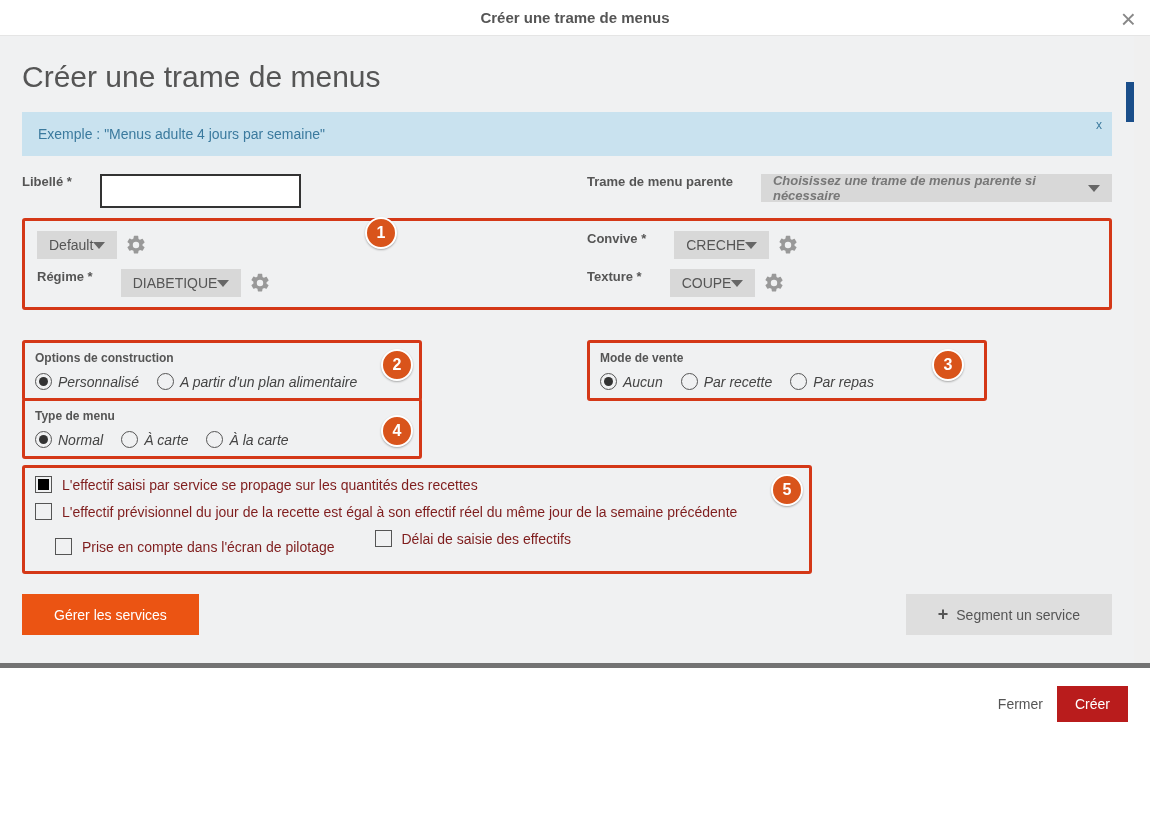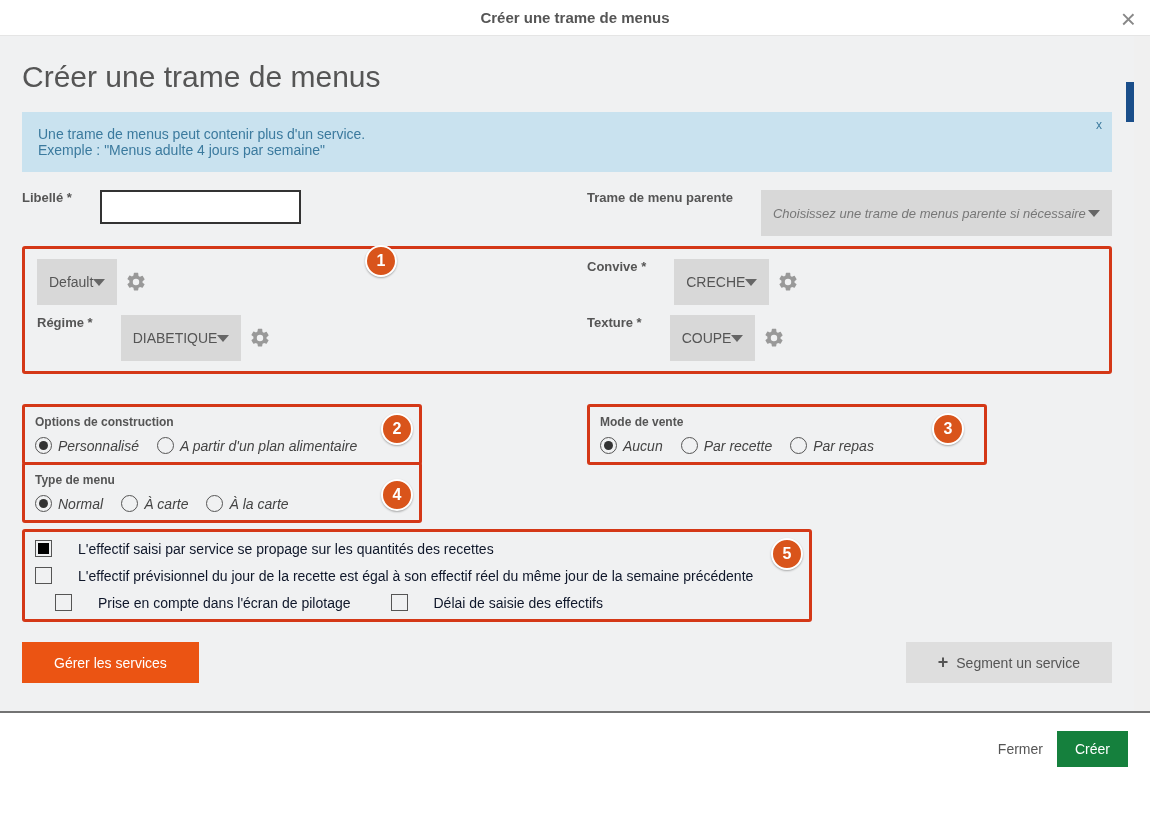--- a/index.html
+++ b/index.html
@@ -12,66 +12,65 @@
 .scrollbar-edge { position: absolute; right: 16px; top: 46px; width: 8px; height: 40px; background: #1a4e8a; }
 .content { padding: 24px 22px 18px 22px; margin-right: 16px; background: #f0f1f2; }
 .page-title { font-size: 30px; font-weight: 300; color: #555; margin-bottom: 18px; }
 .info-box { background: #c9e2ef; color: #3b7a9e; padding: 14px 16px; font-size: 14px; position: relative; margin-bottom: 18px; }
 .info-dismiss { position: absolute; top: 6px; right: 10px; color: #3b7a9e; cursor: pointer; font-size: 12px; }
 .form-grid { display: grid; grid-template-columns: 1fr 1fr; column-gap: 40px; row-gap: 8px; }
 .form-group { display: flex; flex-direction: row; gap: 28px; }
 .form-label { font-size: 13px; font-weight: bold; color: #555; margin-bottom: 6px; }
 .text-input { height: 34px; border: 2px solid #333; padding: 0 8px; background: #fff; font-size: 14px; }
 .select-wrap { display: flex; align-items: center; gap: 8px; }
-.fake-select { flex: 1; height: 46px; background: #d8d8d8; display: flex; align-items: center; justify-content: space-between; padding: 0 12px; color: #555; font-size: 14px; cursor: pointer; }
-.fake-select.italic { color: #777; font-style: italic; font-size: 13px; }
+.fake-select { flex: 1; height: 28px; background: #d8d8d8; display: flex; align-items: center; justify-content: space-between; padding: 0 12px; color: #555; font-size: 14px; cursor: pointer; }
+.fake-select.italic { color: #777; font-style: italic; font-size: 13px; font-weight: bold; }
 .caret { width: 0; height: 0; border-left: 6px solid transparent; border-right: 6px solid transparent; border-top: 7px solid #666; }
 .gear { color: #999; }
 .gear svg { width: 22px; height: 22px; display: block; }
 .highlight-box { border: 3px solid #d43817; border-radius: 3px; padding: 10px 12px; margin-top: 10px; position: relative; }
 .highlight-box.thin { padding: 8px 10px; }
 .badge { position: absolute; width: 32px; height: 32px; border-radius: 50%; background: #d9541b; color: #fff; font-weight: bold; display: flex; align-items: center; justify-content: center; font-size: 16px; z-index: 5; border: 2px solid #fff; box-shadow: 0 1px 2px rgba(0,0,0,0.3); }
 .row-two { display: grid; grid-template-columns: 1fr 1fr; gap: 40px; margin-top: 10px; }
 .section-title { font-size: 12px; font-weight: bold; color: #555; margin-bottom: 8px; }
 .radio-row { display: flex; gap: 18px; align-items: center; }
 .radio-item { display: flex; align-items: center; gap: 6px; font-size: 14px; color: #444; font-style: italic; }
 .radio-circle { width: 17px; height: 17px; border-radius: 50%; border: 1.5px solid #555; display: flex; align-items: center; justify-content: center; cursor: pointer; }
 .radio-circle.checked::after { content: ""; width: 9px; height: 9px; border-radius: 50%; background: #333; }
 .checkbox-sq { width: 17px; height: 17px; border: 1.5px solid #555; display: inline-flex; align-items: center; justify-content: center; cursor: pointer; flex-shrink: 0; }
 .checkbox-sq.checked::after { content: ""; width: 11px; height: 11px; background: #000; }
-.check-row { display: flex; align-items: center; gap: 26px; margin-bottom: 10px; font-size: 14px; color: #0f172a; }
+.check-row { display: flex; align-items: center; gap: 10px; margin-bottom: 10px; font-size: 14px; color: #7f1d1d; }
 .check-row-split { display: flex; gap: 40px; }
 .btn { padding: 10px 32px; font-size: 14px; border: none; cursor: pointer; }
 .btn-orange { background: #eb5413; color: #fff; }
 .btn-grey { background: #dedede; color: #555; display: flex; align-items: center; gap: 8px; }
 .plus { font-size: 18px; font-weight: bold; }
 .actions-row { display: flex; justify-content: space-between; margin-top: 20px; }
-.modal-footer { border-top: 2px solid #737373; padding: 18px 22px 8px 22px; display: flex; justify-content: flex-end; gap: 14px; align-items: center; }
+.modal-footer { border-top: 5px solid #737373; padding: 18px 22px 8px 22px; display: flex; justify-content: flex-end; gap: 14px; align-items: center; }
 .btn-link { background: none; color: #555; font-size: 14px; cursor: pointer; border: none; }
-.btn-blue { background: #15803d; color: #fff; padding: 10px 18px; font-size: 14px; border: none; cursor: pointer; }
+.btn-blue { background: #b91c1c; color: #fff; padding: 10px 18px; font-size: 14px; border: none; cursor: pointer; }
 .box1-grid { display: grid; grid-template-columns: 1fr 1fr; column-gap: 40px; row-gap: 10px; }
 </style>
 </head>
 <body>
 
 <div class="modal-header">
   <h3>Créer une trame de menus</h3>
   <span class="close-x">×</span>
 </div>
 
 <div class="scroll-area">
   <div class="scrollbar-gap"></div>
   <div class="scrollbar-edge"></div>
 
   <div class="content">
     <h1 class="page-title">Créer une trame de menus</h1>
 
     <div class="info-box">
       <span class="info-dismiss">x</span>
-      <div>Une trame de menus peut contenir plus d'un service.</div>
       <div>Exemple : "Menus adulte 4 jours par semaine"</div>
     </div>
 
     <div class="form-grid">
       <div class="form-group">
         <label class="form-label">Libellé *</label>
         <input class="text-input" type="text" style="">
       </div>
       <div class="form-group">
         <label class="form-label">Trame de menu parente</label>
@@ -205,21 +204,21 @@
         </div>
       <div class="check-row">
           <span class="checkbox-sq"></span>
           <span>L'effectif prévisionnel du jour de la recette est égal à son effectif réel du même jour de la semaine précédente</span>
         </div>
       <div class="check-row-split">
         <div class="check-row" style="margin-bottom:0;padding-left:20px;">
             <span class="checkbox-sq"></span>
             <span>Prise en compte dans l'écran de pilotage</span>
           </div>
-        <div class="check-row" style="margin-bottom:0;">
+        <div class="check-row" style="margin-bottom:16px;">
             <span class="checkbox-sq"></span>
             <span>Délai de saisie des effectifs</span>
           </div>
       </div>
     </div>
 
     <div class="actions-row">
       <button class="btn btn-orange">Gérer les services</button>
       <button class="btn btn-grey">
         <span class="plus">+</span>

